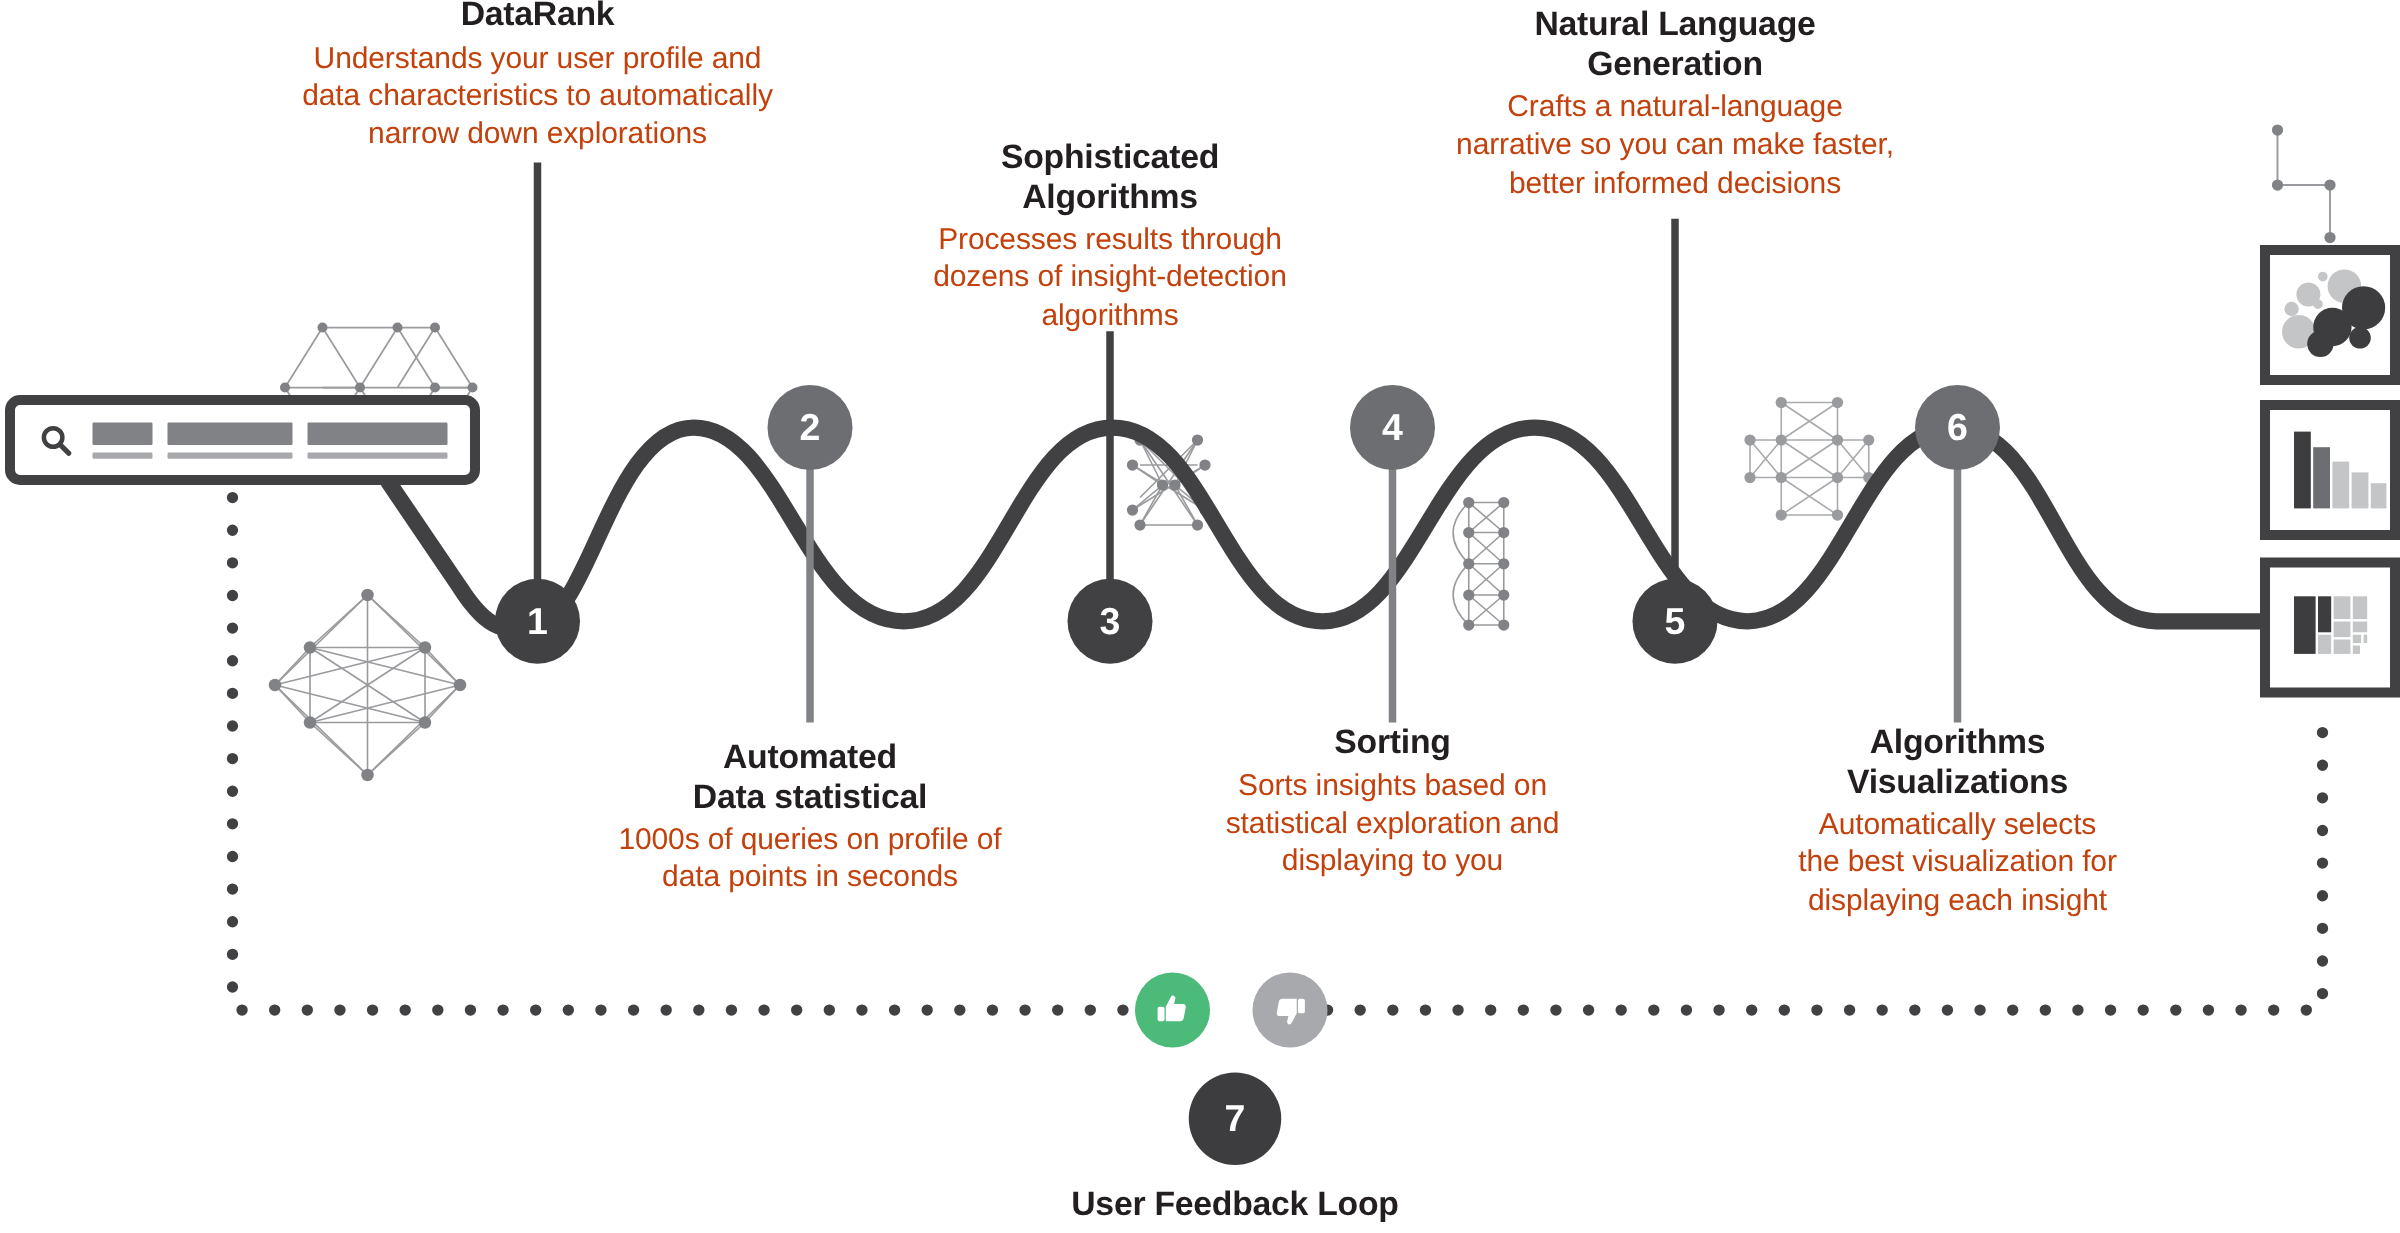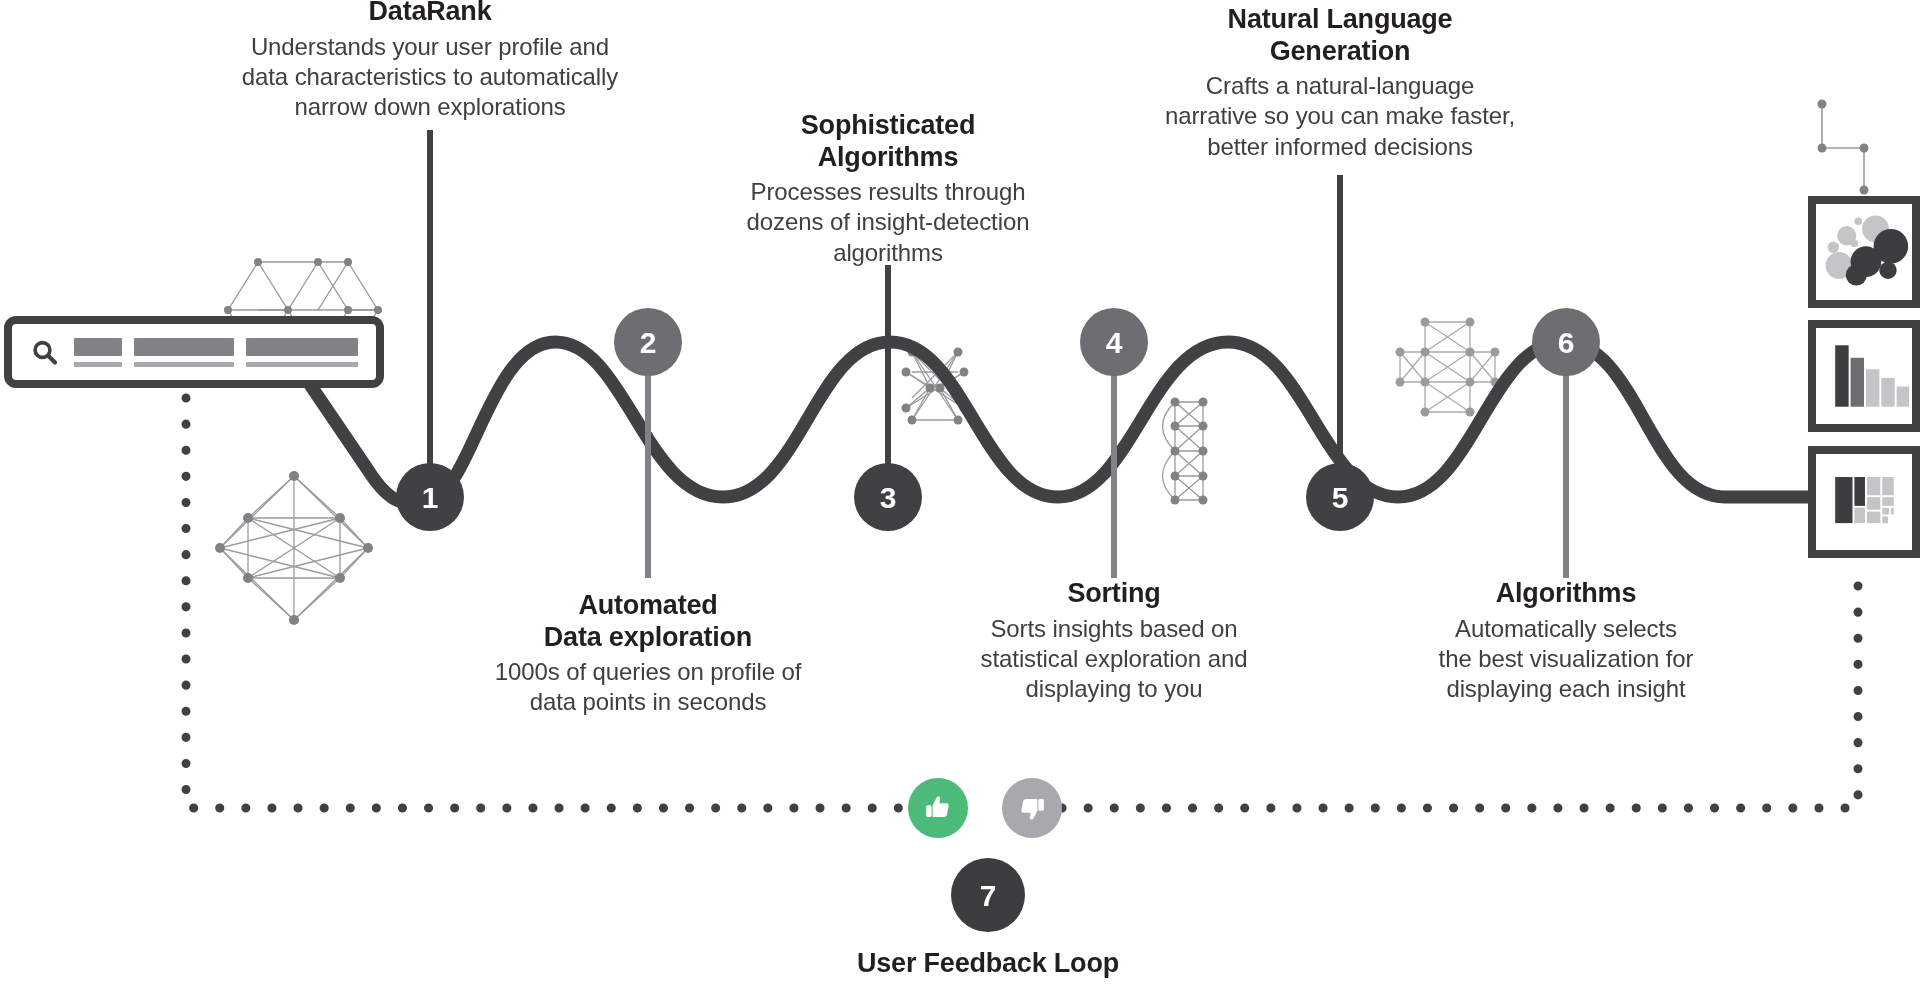--- a/index.html
+++ b/index.html
@@ -11,21 +11,21 @@
   #stage{position:absolute;left:0;top:0;width:1920px;height:986px;}
   svg.layer{position:absolute;left:0;top:0;width:1920px;height:986px;overflow:visible;}
 
   
   .cap{position:absolute;text-align:center;}
   .cap .ttl{
     font-size:27px;font-weight:700;color:#231f20;line-height:1.17;
     letter-spacing:-0.2px;margin:0 0 4px 0;
   }
   .cap .desc{
-    font-size:24px;font-weight:400;color:#404040;line-height:1.26;
+    font-size:24px;font-weight:400;color:#c2410c;line-height:1.26;
     letter-spacing:-0.1px;margin:0;
   }
   .cap .desc span{display:block;}
   .cap .ttl span{display:block;}
 
   
   .nodenum{
     position:absolute;color:#ffffff;font-size:30px;font-weight:700;
     text-align:center;line-height:1;transform:translate(-50%,-50%);
     pointer-events:none;letter-spacing:0;
@@ -256,21 +256,21 @@
     <div class="desc">
       <span>Crafts a natural-language</span>
       <span>narrative so you can make faster,</span>
       <span>better informed decisions</span>
     </div>
   </div>
 
   <div class="cap" style="left:408px;top:578px;width:480px;margin-top:12px;">
     <div class="ttl">
       <span>Automated</span>
-      <span>Data exploration</span>
+      <span>Data statistical</span>
     </div>
     <div class="desc">
       <span>1000s of queries on profile of</span>
       <span>data points in seconds</span>
     </div>
   </div>
 
   <div class="cap" style="left:894px;top:578px;width:440px;">
     <div class="ttl">
       <span>Sorting</span>
@@ -278,20 +278,21 @@
     <div class="desc">
       <span>Sorts insights based on</span>
       <span>statistical exploration and</span>
       <span>displaying to you</span>
     </div>
   </div>
 
   <div class="cap" style="left:1346px;top:578px;width:440px;">
     <div class="ttl">
       <span>Algorithms</span>
+      <span>Visualizations</span>
     </div>
     <div class="desc">
       <span>Automatically selects</span>
       <span>the best visualization for</span>
       <span>displaying each insight</span>
     </div>
   </div>
 
   <div class="cap" style="left:758px;top:948px;width:460px;">
     <div class="ttl">

